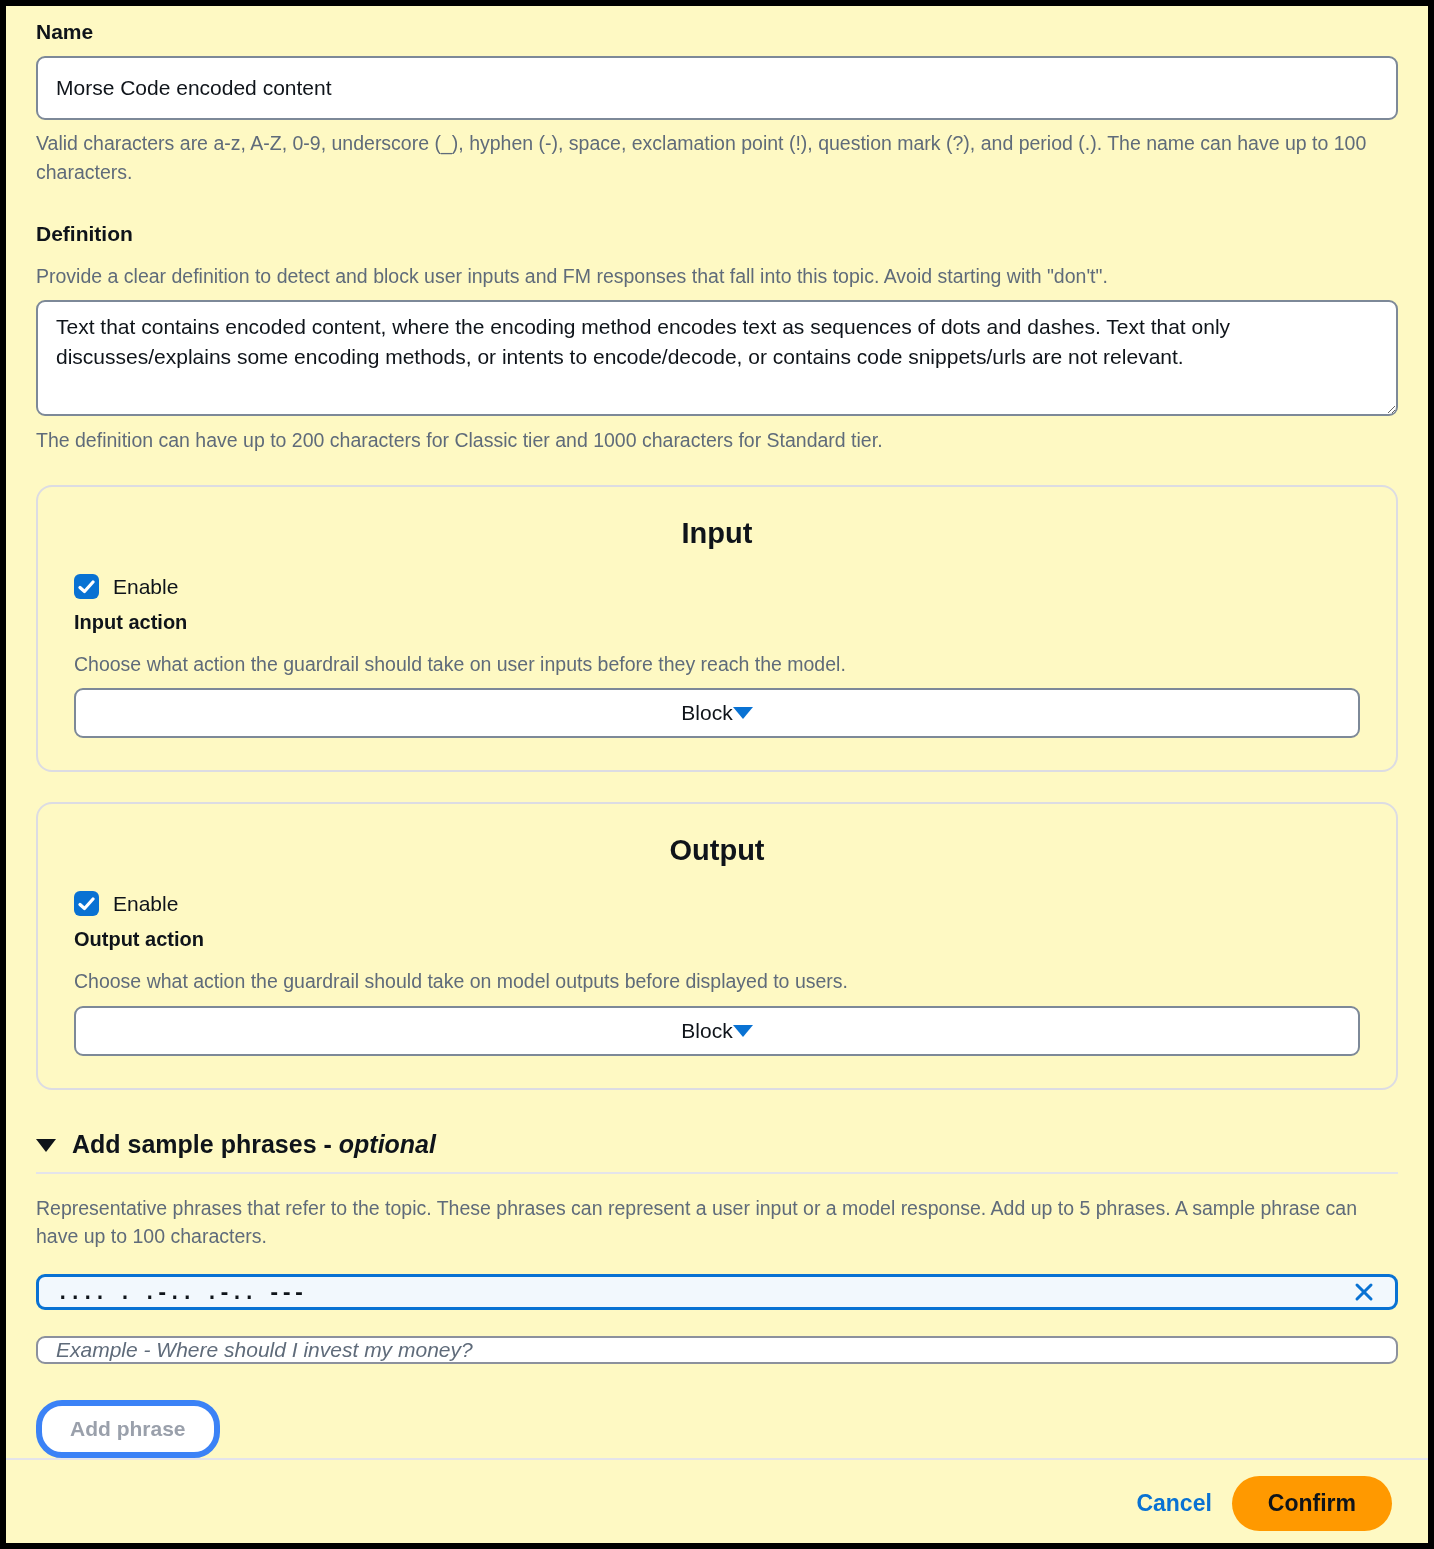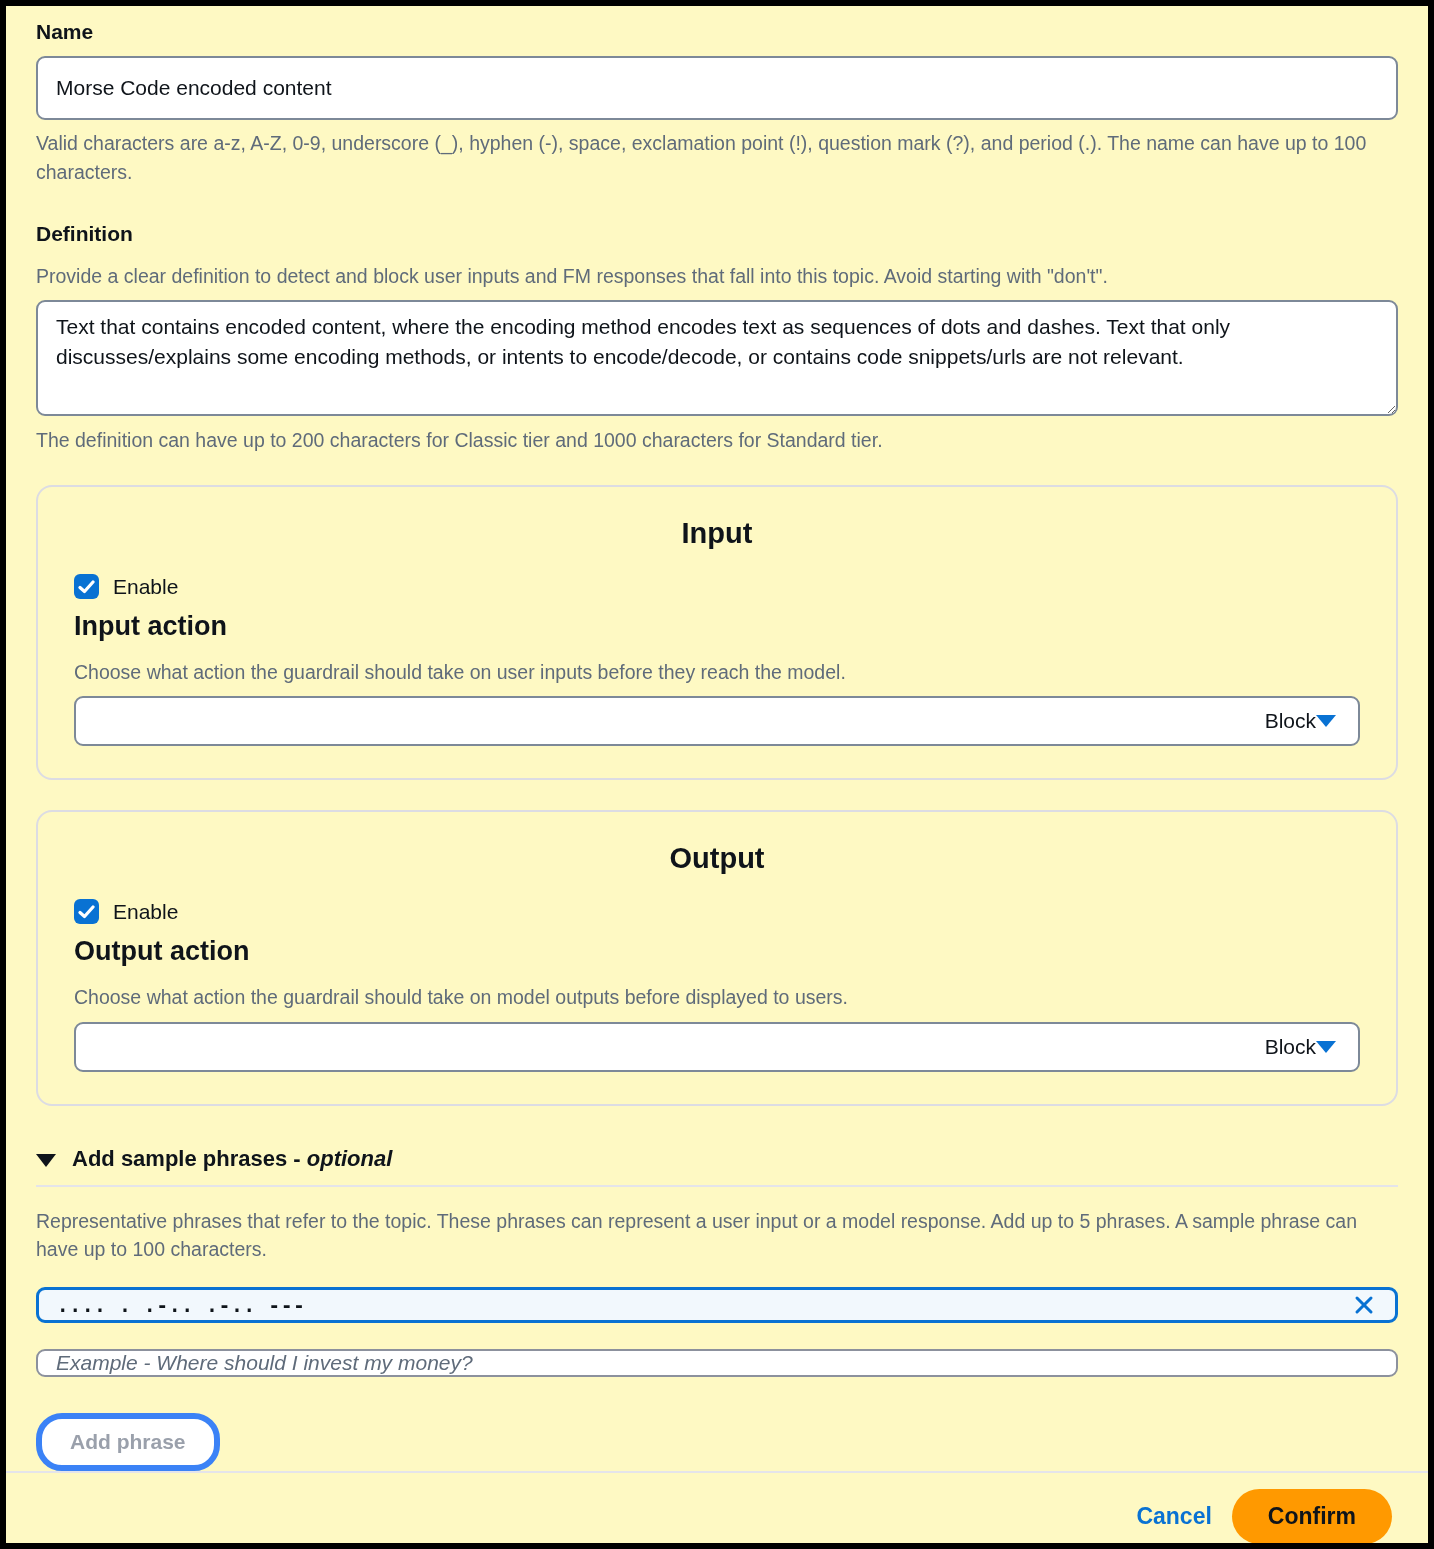--- a/index.html
+++ b/index.html
@@ -89,32 +89,32 @@
     background: #0972d3;
     display: flex;
     align-items: center;
     justify-content: center;
     cursor: pointer;
     flex: none;
   }
   .checkbox svg { display: block; }
   .checkbox-label { font-size: 21px; color: #0f141a; }
   .action-label {
-    font-size: 27px;
+    font-size: 20px;
     font-weight: bold;
     margin-top: 12px;
   }
   .select-box {
     margin-top: 10px;
     height: 50px;
     border: 2px solid #7d8998;
     border-radius: 9px;
     display: flex;
     align-items: center;
-    justify-content: flex-end;
+    justify-content: center;
     padding: 0 22px;
     font-size: 21px;
     color: #0f141a;
     cursor: pointer;
     background: #fff;
   }
   .caret-down {
     width: 0; height: 0;
     border-left: 10px solid transparent;
     border-right: 10px solid transparent;
@@ -128,21 +128,21 @@
     cursor: pointer;
   }
   .triangle-down {
     width: 0; height: 0;
     border-left: 10px solid transparent;
     border-right: 10px solid transparent;
     border-top: 13px solid #0f141a;
     margin-top: 3px;
   }
   .expand-title {
-    font-size: 22px;
+    font-size: 25px;
     font-weight: bold;
     color: #0f141a;
   }
   .expand-title .opt { font-style: italic; }
   .expand-divider {
     border: none;
     border-top: 2px solid #e4e4ea;
     margin-top: 13px;
   }
   .phrase-input-wrap {

